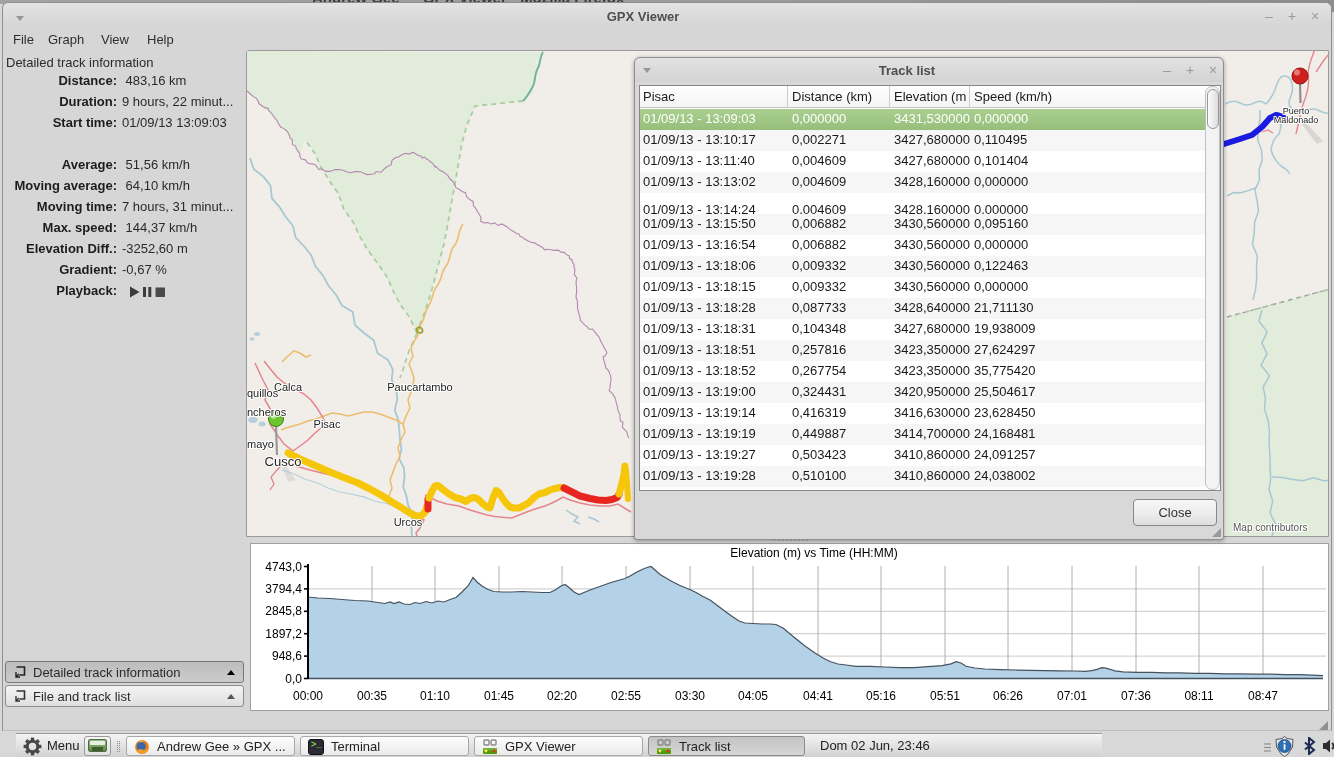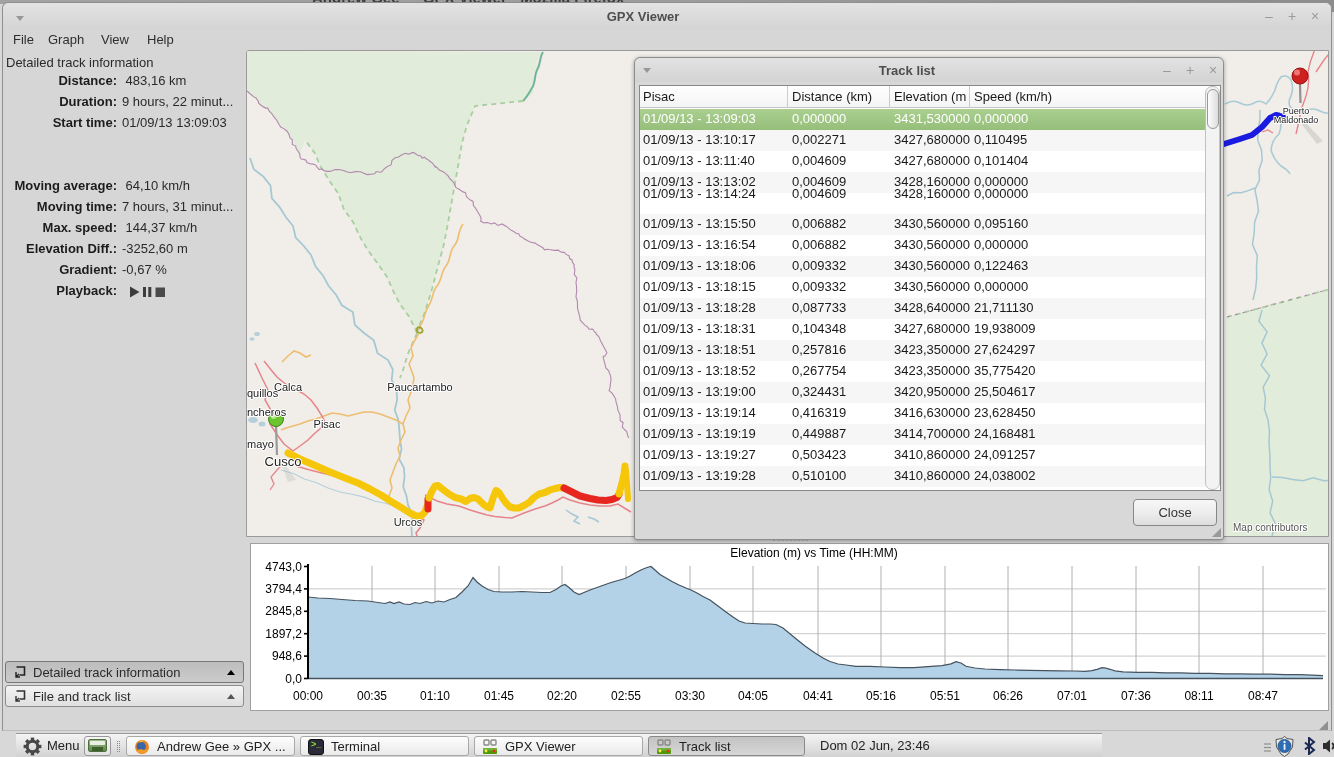--- a/index.html
+++ b/index.html
@@ -76,20 +76,24 @@
         <b>Distance:</b>
         <i>&nbsp;483,16 km</i>
       </div>
     <div class="srow" style="top:43px;">
         <b>Duration:</b>
         <i>9 hours, 22 minut...</i>
       </div>
     <div class="srow" style="top:64px;">
         <b>Start time:</b>
         <i>01/09/13 13:09:03</i>
+      </div>
+    <div class="srow" style="top:106px;">
+        <b>Average:</b>
+        <i>&nbsp;51,56 km/h</i>
       </div>
     <div class="srow" style="top:127px;text-align:center;">
         <b>Moving average:</b>
         <i>&nbsp;64,10 km/h</i>
       </div>
     <div class="srow" style="top:148px;">
         <b>Moving time:</b>
         <i>7 hours, 31 minut...</i>
       </div>
     <div class="srow" style="top:169px;">
@@ -293,21 +297,21 @@
         <span class="t2">0,004609</span>
         <span class="t3">3427,680000</span>
         <span class="t4">0,101404</span>
       </div>
     <div class="trow alt" style="top:86px;">
         <span class="t1">01/09/13 - 13:13:02</span>
         <span class="t2">0,004609</span>
         <span class="t3">3428,160000</span>
         <span class="t4">0,000000</span>
       </div>
-    <div class="trow" style="top:98px;">
+    <div class="trow" style="top:114px;">
         <span class="t1">01/09/13 - 13:14:24</span>
         <span class="t2">0,004609</span>
         <span class="t3">3428,160000</span>
         <span class="t4">0,000000</span>
       </div>
     <div class="trow alt" style="top:128px;">
         <span class="t1">01/09/13 - 13:15:50</span>
         <span class="t2">0,006882</span>
         <span class="t3">3430,560000</span>
         <span class="t4">0,095160</span>

